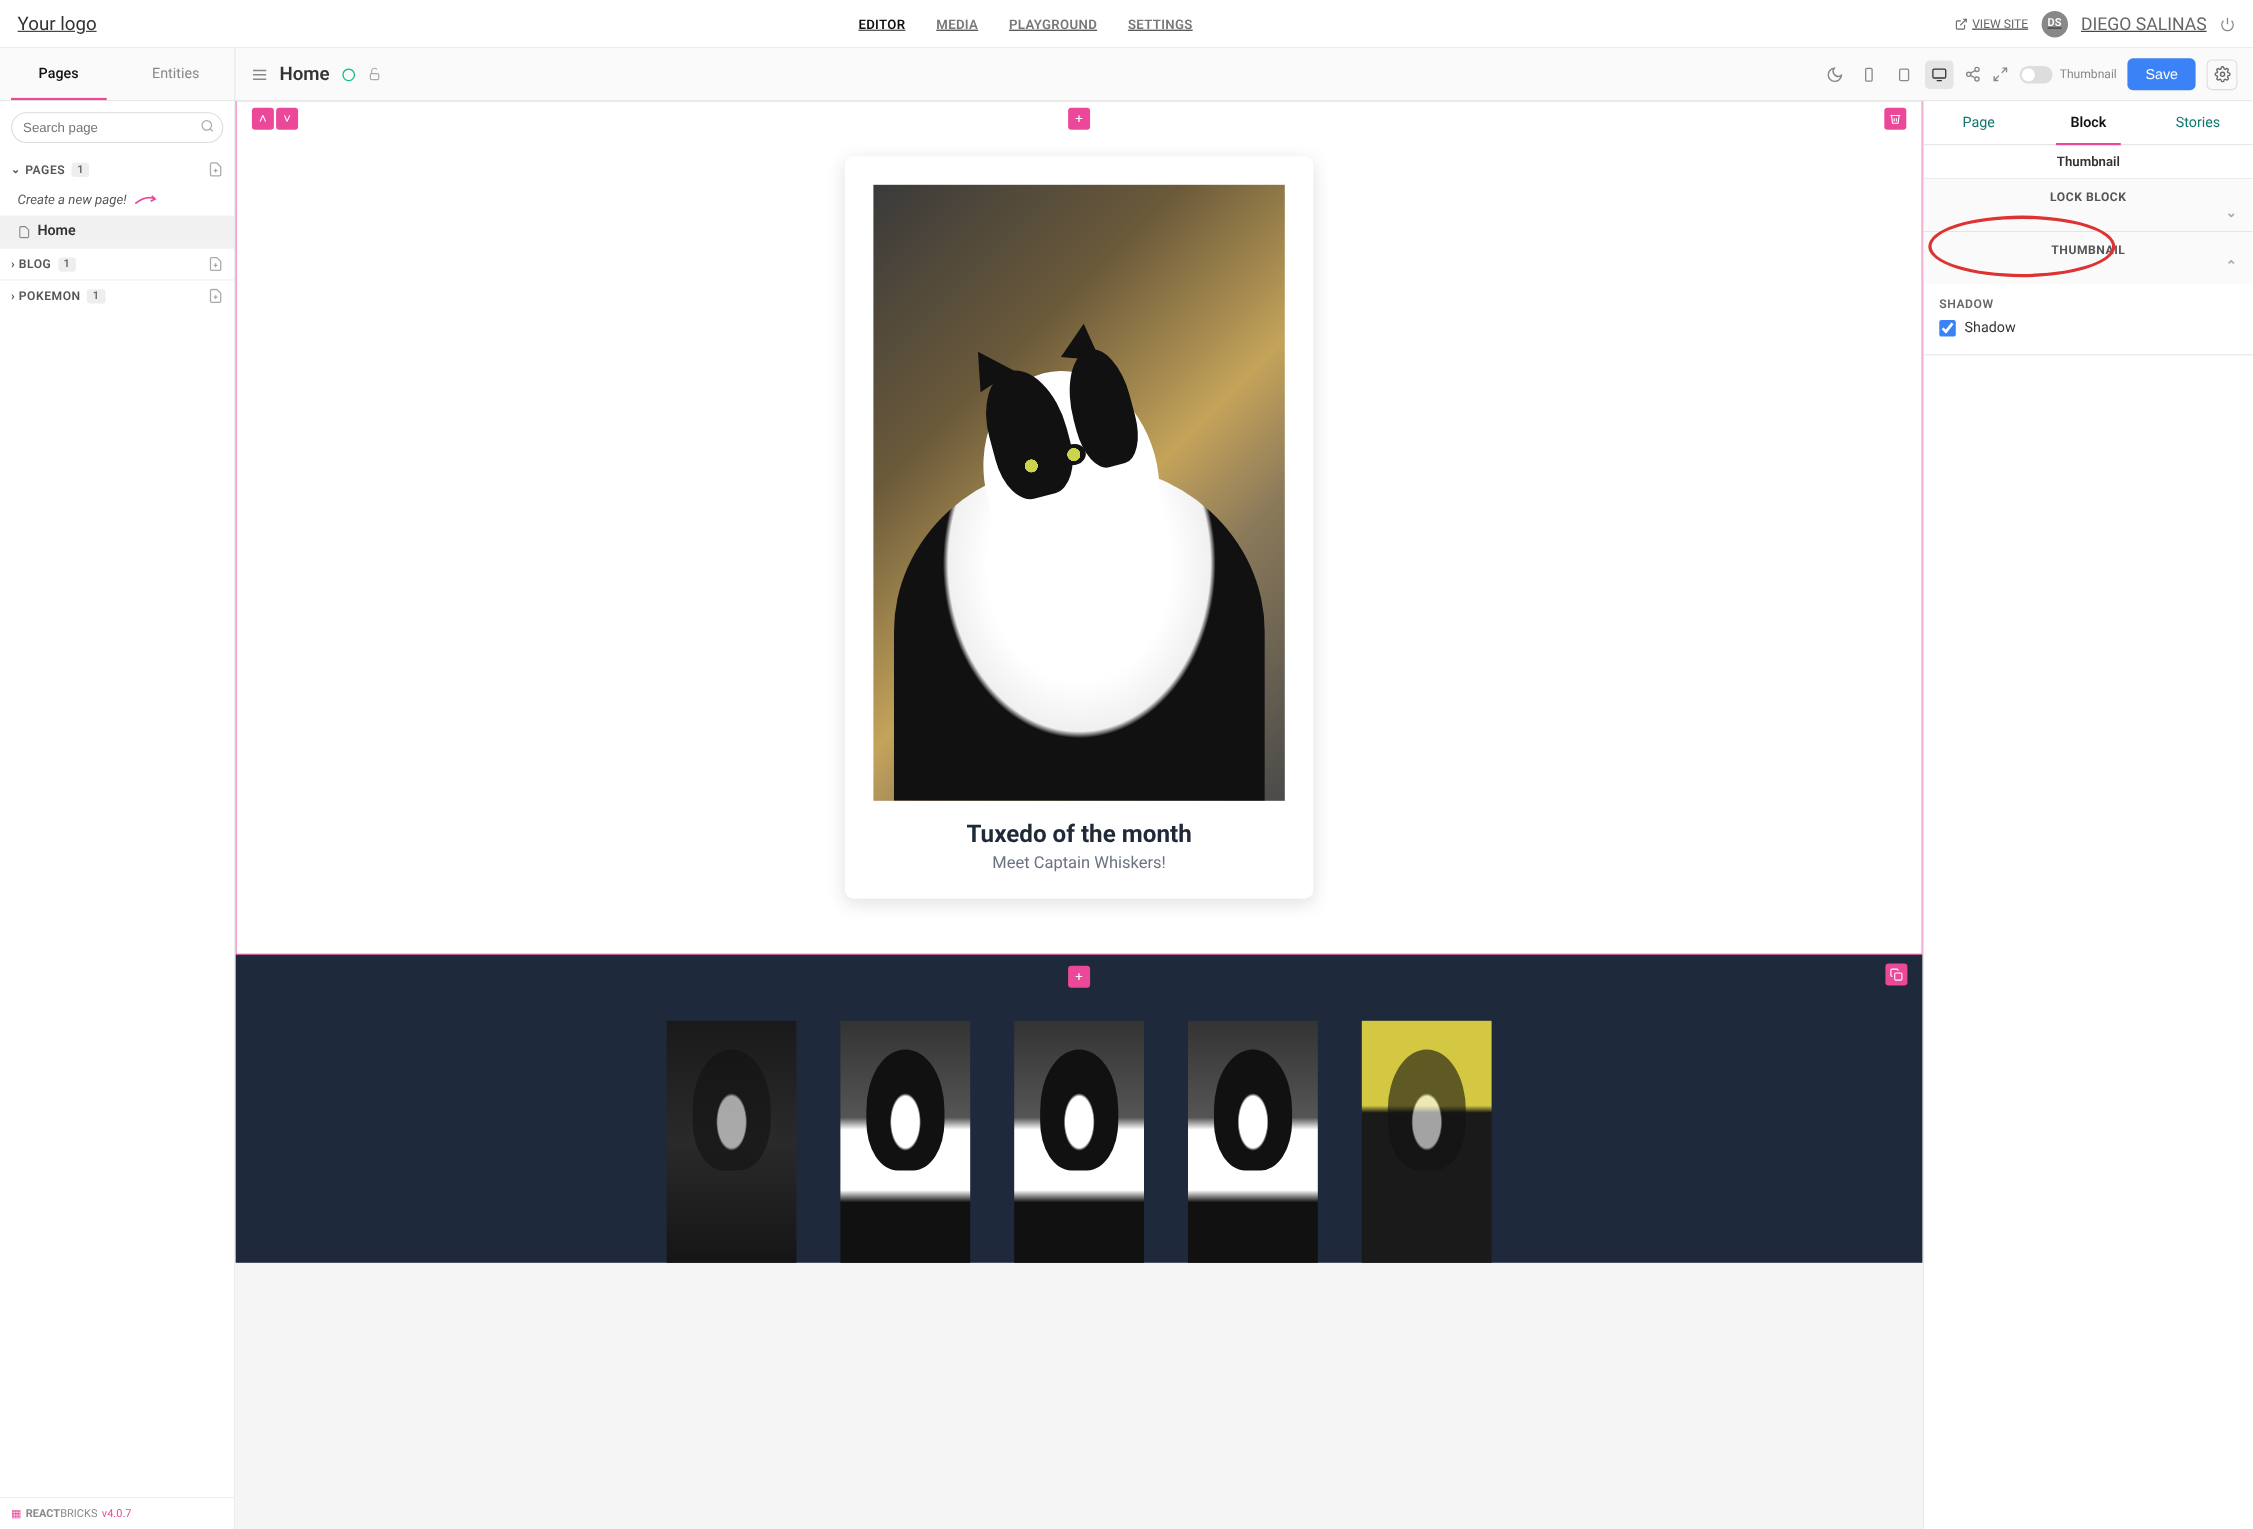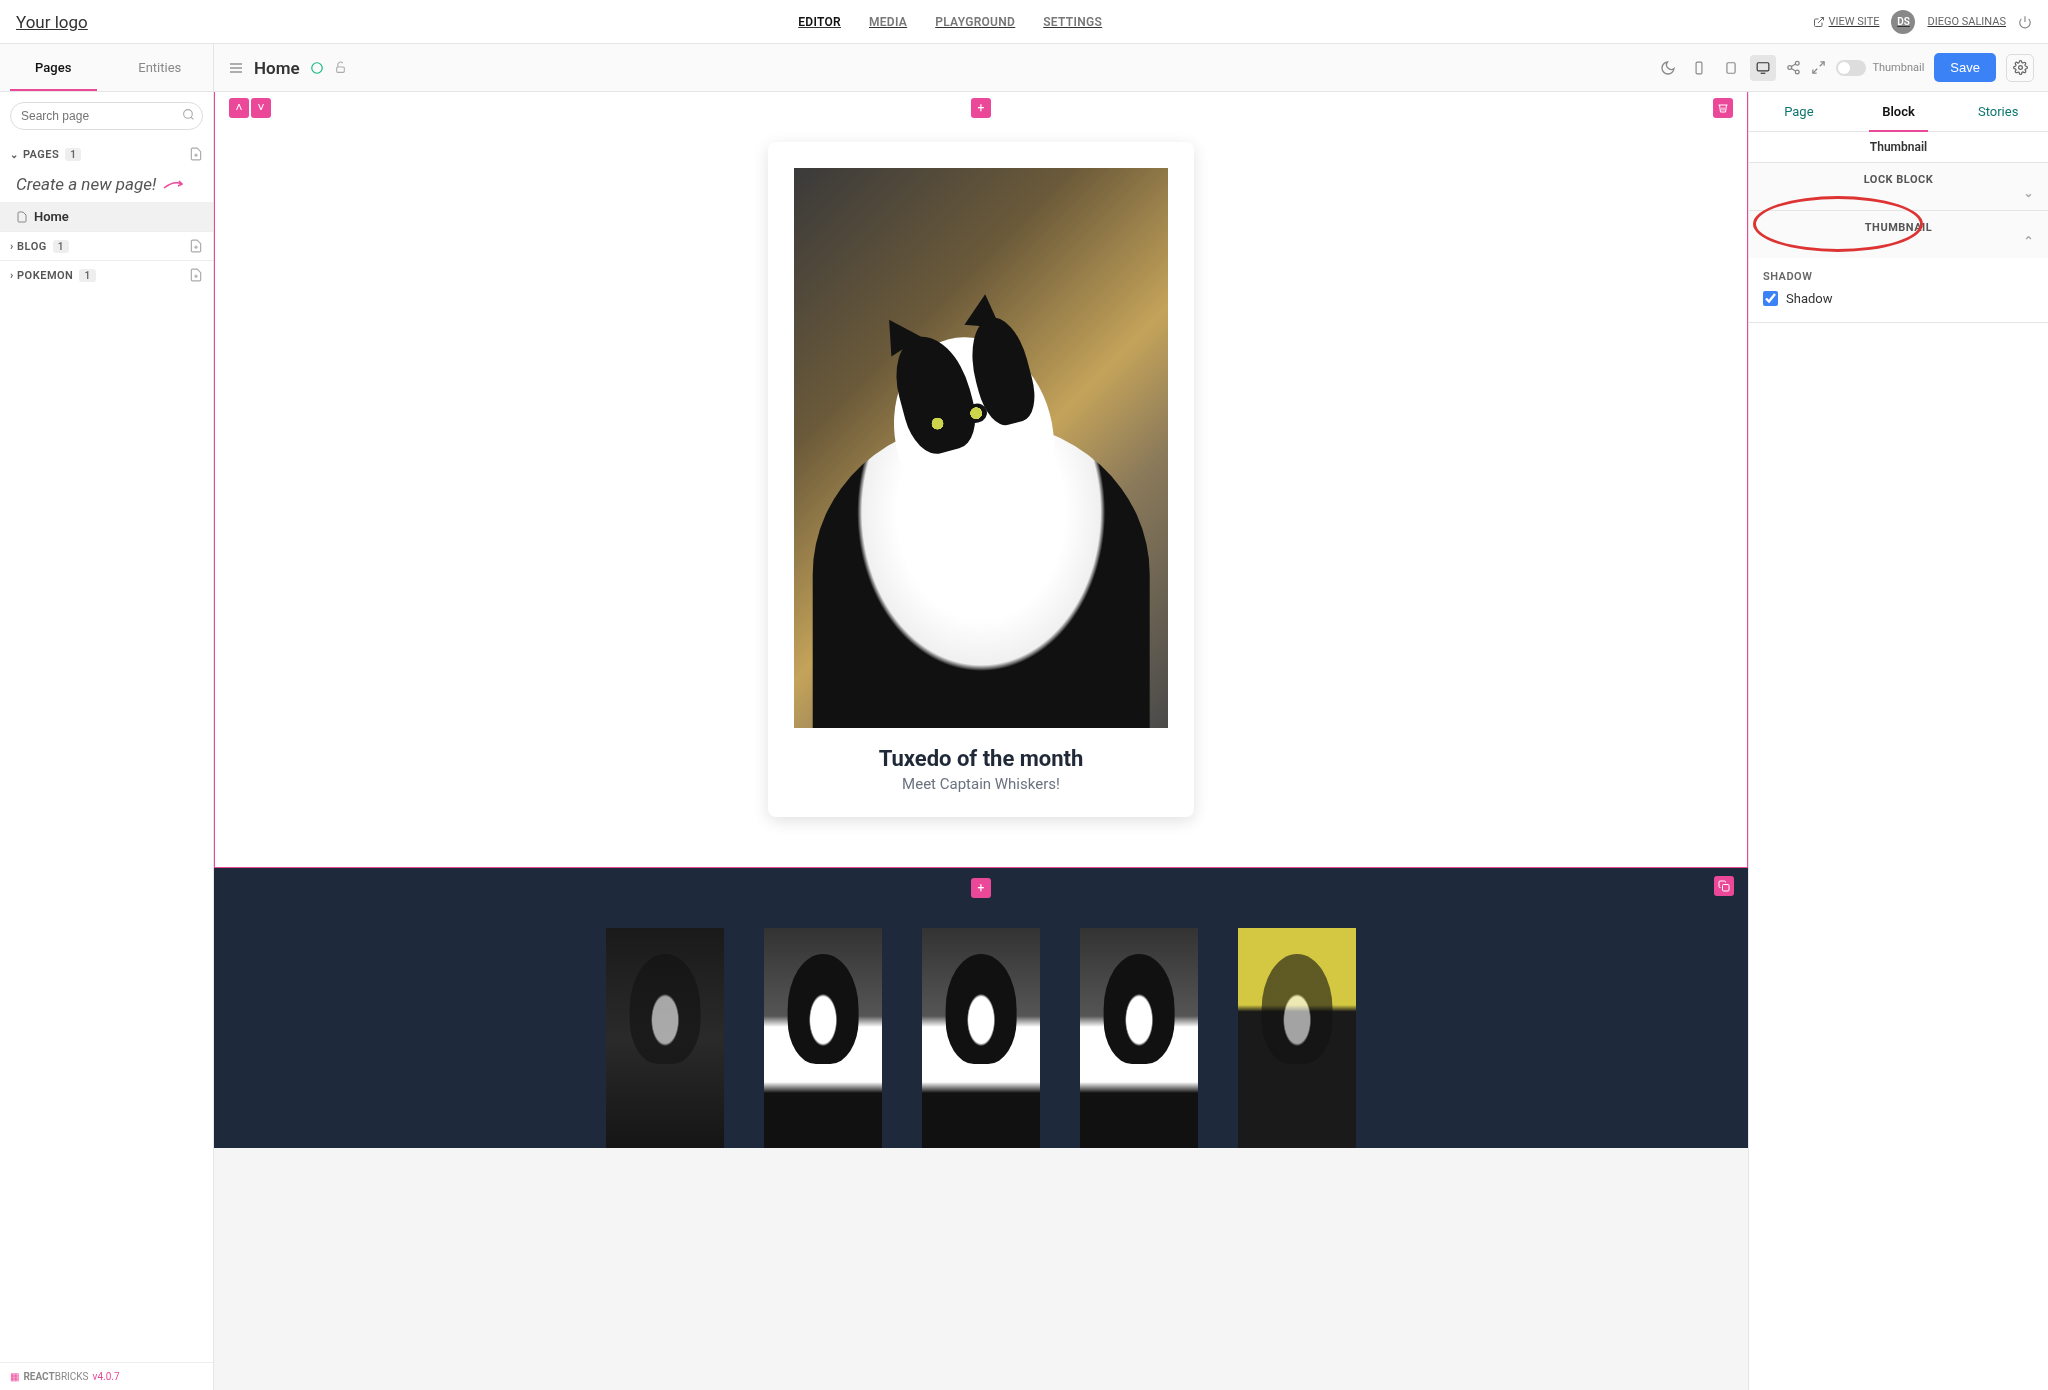--- a/index.html
+++ b/index.html
@@ -7,21 +7,21 @@
 
 
 .top-header { height: 44px; border-bottom: 1px solid #e5e5e5; display: flex; align-items: center; padding: 0 16px; text-decoration: underline; }
 .logo { font-size: 17px; font-weight: 400; color: #333; }
 .top-nav { flex: 1; display: flex; justify-content: center; gap: 28px; }
 .top-nav-item { font-size: 12px; font-weight: 600; letter-spacing: 0.3px; color: #777; cursor: pointer; }
 .top-nav-item.active { color: #111; }
 .top-right { display: flex; align-items: center; gap: 12px; }
 .view-site { font-size: 11px; color: #666; display: flex; align-items: center; gap: 4px; cursor: pointer; }
 .avatar { width: 24px; height: 24px; border-radius: 50%; background: #888; color: #fff; font-size: 10px; display: flex; align-items: center; justify-content: center; font-weight: 600; }
-.username { font-size: 11px; color: #666; }
+.username { font-size: 16px; color: #666; }
 .icon-btn { cursor: pointer; color: #888; display: inline-flex; }
 
 
 .second-bar { height: 48px; border-bottom: 1px solid #e5e5e5; display: flex; align-items: center; background: #fafafa; }
 .left-tabs { width: 214px; display: flex; border-right: 1px solid #e5e5e5; height: 100%; }
 .left-tab { flex: 1; display: flex; align-items: center; justify-content: center; font-size: 13px; color: #888; cursor: pointer; position: relative; }
 .left-tab.active { color: #111; font-weight: 500; }
 .left-tab.active::after { content: ''; position: absolute; bottom: 0; left: 10px; right: 10px; height: 2px; background: #ec4899; }
 .breadcrumb-area { display: flex; align-items: center; gap: 10px; padding: 0 14px; }
 .hamburger { cursor: pointer; color: #888; }
@@ -43,21 +43,21 @@
 .sidebar-left { width: 214px; border-right: 1px solid #e5e5e5; background: #fff; display: flex; flex-direction: column; }
 .search-wrap { padding: 10px; }
 .search-input { width: 100%; padding: 6px 28px 6px 10px; border: 1px solid #ddd; border-radius: 14px; font-size: 12px; outline: none; }
 .search-wrap { position: relative; }
 .search-icon-pos { position: absolute; right: 18px; top: 16px; color: #aaa; }
 .tree { flex: 1; overflow: auto; }
 .tree-header { display: flex; align-items: center; padding: 7px 10px; font-size: 11px; font-weight: 600; letter-spacing: 0.5px; color: #555; cursor: pointer; }
 .tree-header .chev { margin-right: 4px; font-size: 10px; }
 .tree-count { background: #eee; color: #666; font-size: 10px; padding: 1px 5px; border-radius: 3px; margin-left: 6px; }
 .tree-add { margin-left: auto; color: #aaa; cursor: pointer; }
-.tree-hint { padding: 6px 10px 8px 16px; font-size: 17px; font-style: italic; color: #555; display: flex; align-items: center; gap: 6px; }
+.tree-hint { padding: 6px 10px 8px 16px; font-size: 12px; font-style: italic; color: #555; display: flex; align-items: center; gap: 6px; }
 .tree-item { padding: 7px 10px 7px 16px; font-size: 13px; display: flex; align-items: center; gap: 6px; cursor: pointer; }
 .tree-item.active { background: #f1f1f1; font-weight: 600; }
 .subsection { padding: 7px 10px; font-size: 11px; font-weight: 600; letter-spacing: 0.5px; color: #555; display: flex; align-items: center; cursor: pointer; border-top: 1px solid #eee; }
 .footer-brand { padding: 8px 10px; font-size: 10px; color: #888; display: flex; align-items: center; gap: 4px; border-top: 1px solid #eee; }
 .footer-brand .v { color: #ec4899; }
 
 
 .canvas { flex: 1; background: #f5f5f5; overflow: auto; position: relative; }
 .canvas-inner { background: #fff; margin: 0; position: relative; }
 .hero-dark { background: #1e293b; color: #e2e8f0; padding: 0 60px 30px; }

